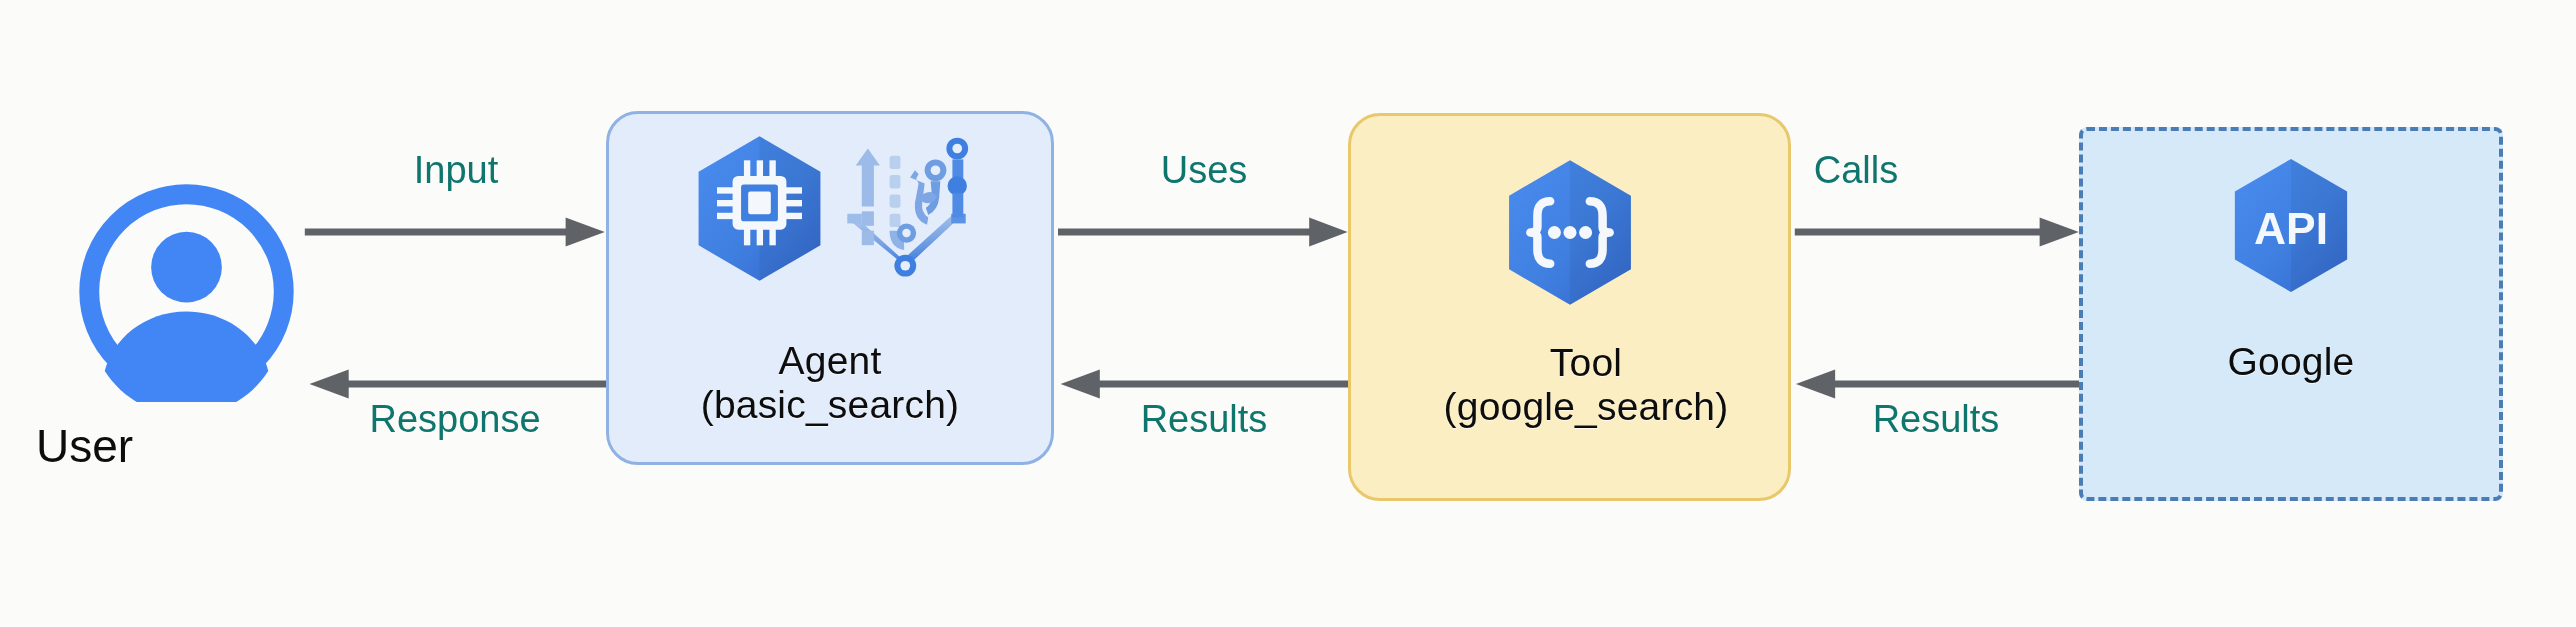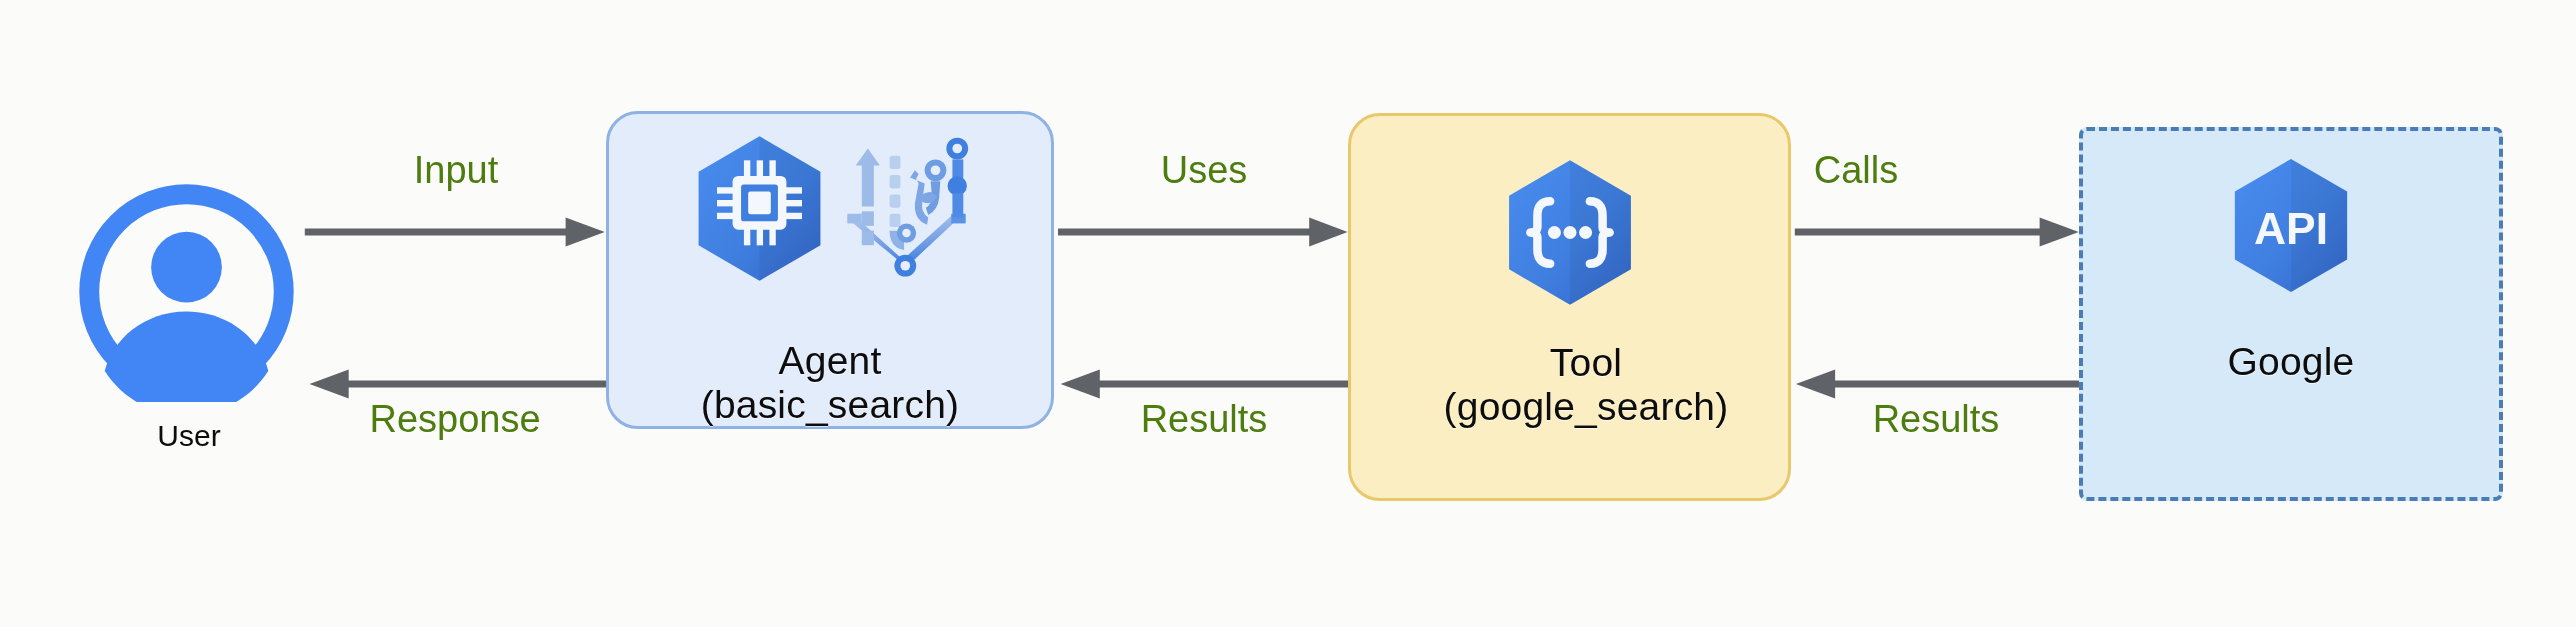--- a/index.html
+++ b/index.html
@@ -23,21 +23,21 @@
     display: flex;
     flex-direction: column;
     align-items: center;
     justify-content: flex-start;
   }
 
   .node-agent {
     left: 606px;
     top: 111px;
     width: 448px;
-    height: 318px;
+    height: 354px;
     background: #e3ecfb;
     border: 3.2px solid #8eb2e3;
     border-radius: 32px;
   }
 
   .node-tool {
     left: 1348px;
     top: 113px;
     width: 443px;
     height: 388px;
@@ -116,39 +116,38 @@
     left: 76px;
     top: 181px;
     width: 221px;
     height: 221px;
   }
   .user-label {
     position: absolute;
     left: 36px;
     top: 419px;
     width: 306px;
-    text-align: center;
-    font-size: 30px;
+    font-size: 46px;
     color: #0d0d0d;
     font-family: "Liberation Sans", sans-serif;
   }
 
   
   .edge {
     position: absolute;
     height: 32px;
     display: block;
   }
   .edge svg { display: block; overflow: visible; }
 
   .edge-label {
     position: absolute;
     text-align: center;
     font-size: 38px;
-    color: #4d7c0f;
+    color: #0f766e;
     white-space: nowrap;
     font-family: "Liberation Sans", sans-serif;
     text-shadow: 0 0.8px 0.8px rgba(255,255,255,0.65);
   }
 </style>
 </head>
 <body>
 
 <div id="canvas">
 

